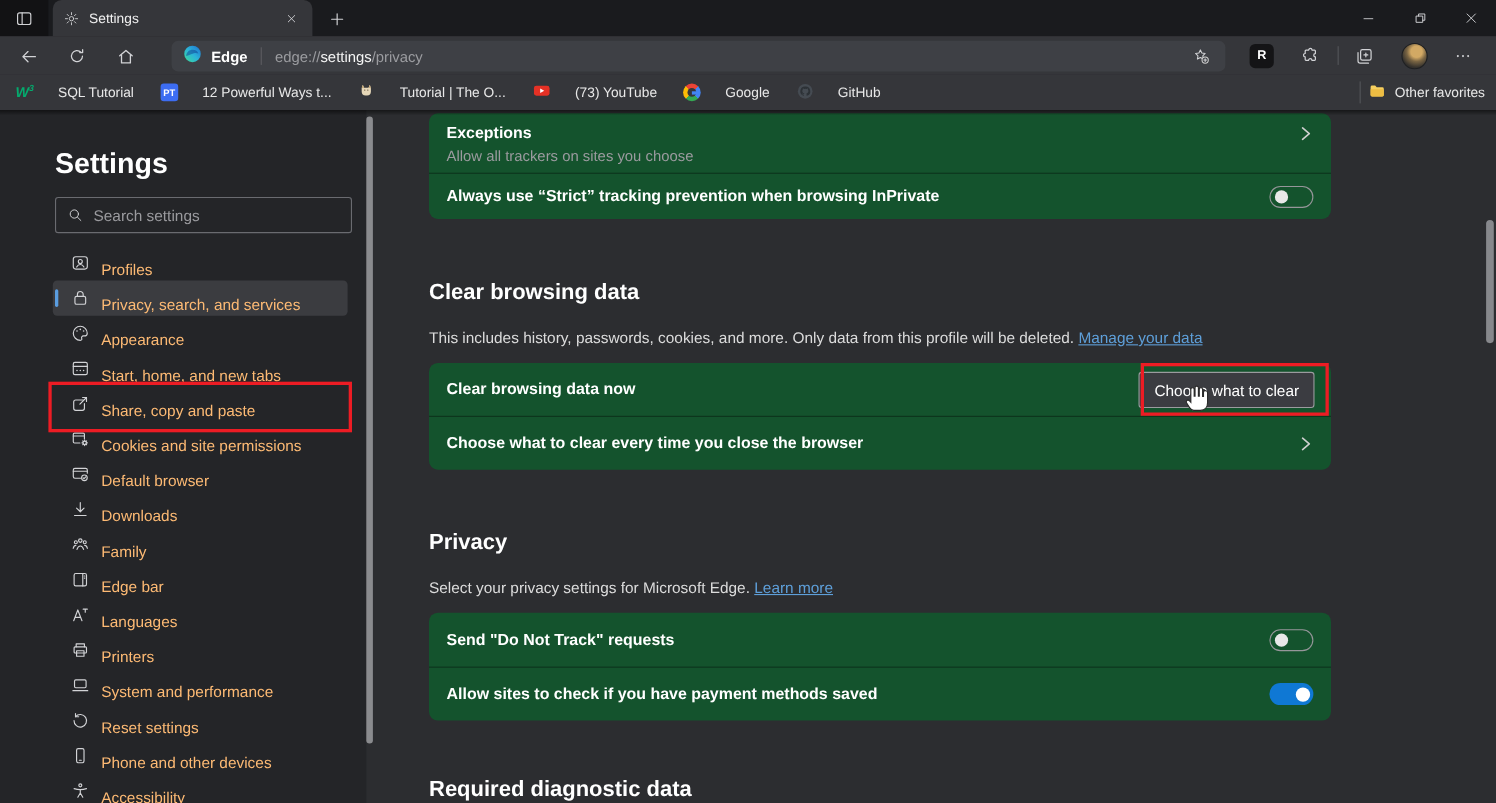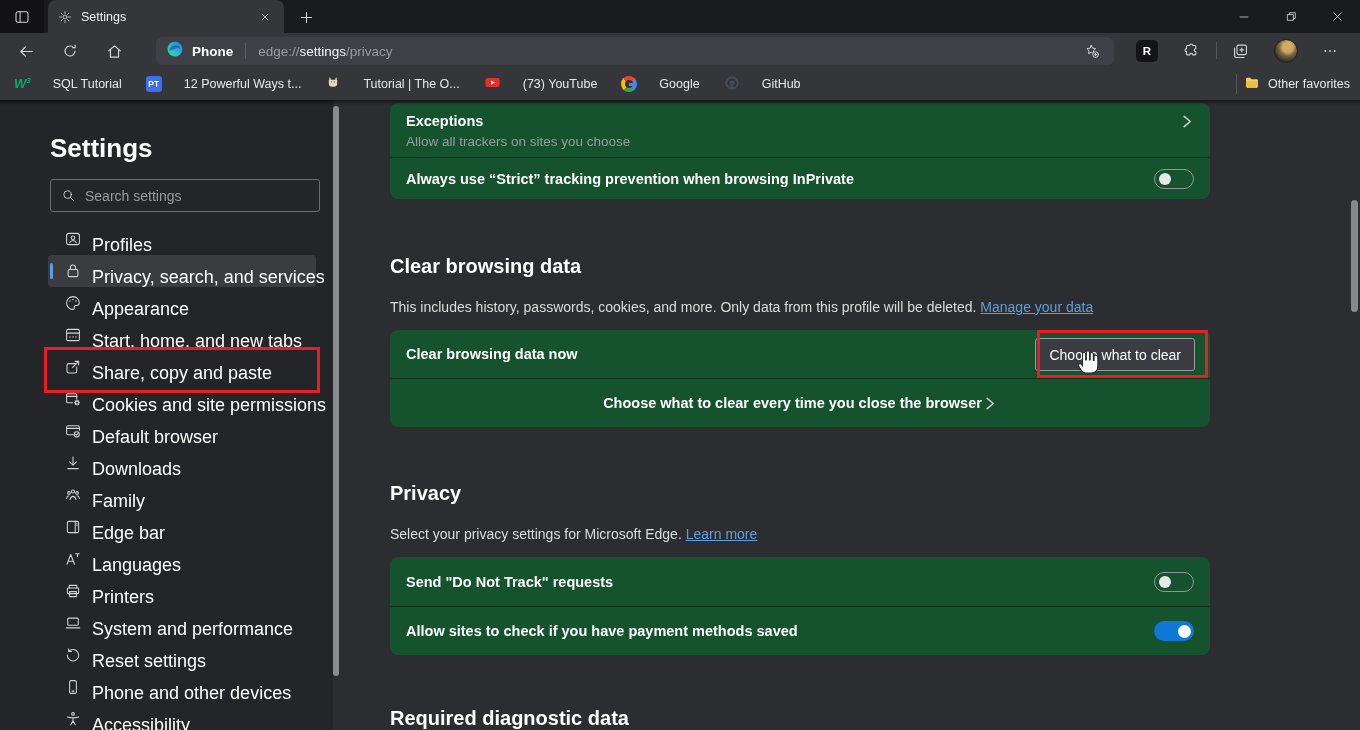--- a/index.html
+++ b/index.html
@@ -71,21 +71,21 @@
                      font-family:"Liberation Sans", sans-serif; }
   .sb-search input::placeholder { color:#9a9a9e; }
   .sb-nav { position:absolute; left:48px; top:123px; width:268px; }
   .sb-item { position:relative; height:32px; display:flex; align-items:center; padding-left:16px; gap:10px;
              border-radius:4px; }
   .sb-item.selected { background:#3b3c40; }
   .sb-indicator { position:absolute; left:2px; top:8px; width:3px; height:16px; border-radius:2px;
                   background:var(--accent-blue,#5a9de0); }
   .sb-ic { width:18px; height:18px; flex:none; display:flex; align-items:center; justify-content:center; }
   .sb-ic svg { width:18px; height:18px; }
-  .sb-label { font-size:18px; color:#ffffff; white-space:nowrap;margin-top:12px; }
+  .sb-label { font-size:14px; color:#fdba74; white-space:nowrap;margin-top:12px; }
   .sb-scroll { position:absolute; left:333px; top:106px; width:6px; height:570px; background:#8a8b8e; border-radius:3px; }
 
   
   .card { position:absolute; left:390px; width:820px; background:#14532d; border-radius:8px; }
   .card-divider { position:absolute; left:0; width:820px; height:1px; background:rgba(0,0,0,.38); }
   .row { position:absolute; left:0; width:820px; display:flex; align-items:center; padding:0 16px; }
   .row-label { font-size:14.5px; font-weight:700; color:#fff; }
   .sub { font-size:13.5px; color:#9b9b9f; }
   .h2 { position:absolute; left:390px; font-size:20px; font-weight:700; color:#fff; }
   .p  { position:absolute; left:390px; font-size:14px; color:#dcdcdc; }
@@ -197,21 +197,21 @@
             <linearGradient id="eg1" x1="0" y1="1" x2="1" y2="0">
           <stop offset="0" stop-color="#3ddc97"></stop>
               <stop offset=".5" stop-color="#2bb3d8"></stop>
               <stop offset="1" stop-color="#1e6fd0"></stop>
         </linearGradient>
           </defs>
         <circle cx="12" cy="12" r="10" fill="url(#eg1)"></circle>
         <path d="M4.3 14.6C4.9 9.5 8.3 7 12.2 7c3.5 0 6.3 1.8 6.8 4.6-1.6-.9-3.4-1-5.3-.4-3.4 1-6.7 2.5-9.4 3.4z" fill="#0d3f8f" opacity=".5"></path>
       </svg>
     </span>
-    <span class="site-label">Phone</span>
+    <span class="site-label">Edge</span>
     <span class="addr-sep"></span>
     <span class="url-dim">edge://</span>
       <span class="url-hl">settings</span>
       <span class="url-dim">/privacy</span>
     <span class="star-btn">
       <svg class="svgi" width="18" height="18" viewBox="0 0 24 24" style="stroke-width:1.3">
         <path d="M11 4.5l1.8 3.7 4 .6-2.9 2.8.7 4-3.6-1.9-3.6 1.9.7-4-2.9-2.8 4-.6z"></path>
         <circle cx="16.8" cy="16.8" r="3.8" fill="#3e4045" stroke="#cfcfcf"></circle>
         <path d="M16.8 15.2v3.2M15.2 16.8h3.2"></path>
       </svg>
@@ -514,21 +514,21 @@
     <span>This includes history, passwords, cookies, and more. Only data from this profile will be deleted.</span>
     <a class="lnk" href="#">Manage your data</a>
   </div>
 
   <div class="card card2">
     <div class="row" style="top:0; height:48px;">
       <span class="row-label">Clear browsing data now</span>
     </div>
     <button class="clear-btn">Choose what to clear</button>
     <div class="card-divider" style="top:48px;"></div>
-    <div class="row" style="top:49px; height:48px; justify-content:center;">
+    <div class="row" style="top:49px; height:48px; justify-content:space-between;">
       <span class="row-label">Choose what to clear every time you close the browser</span>
       <span class="chev"><svg viewBox="0 0 16 16">
             <path d="M5.5 2.5L12 8l-6.5 5.5"></path>
           </svg></span>
     </div>
   </div>
 
   <div class="h2" style="top:482px;">Privacy</div>
   <div class="p" style="top:526px;">
     <span>Select your privacy settings for Microsoft Edge.</span>

